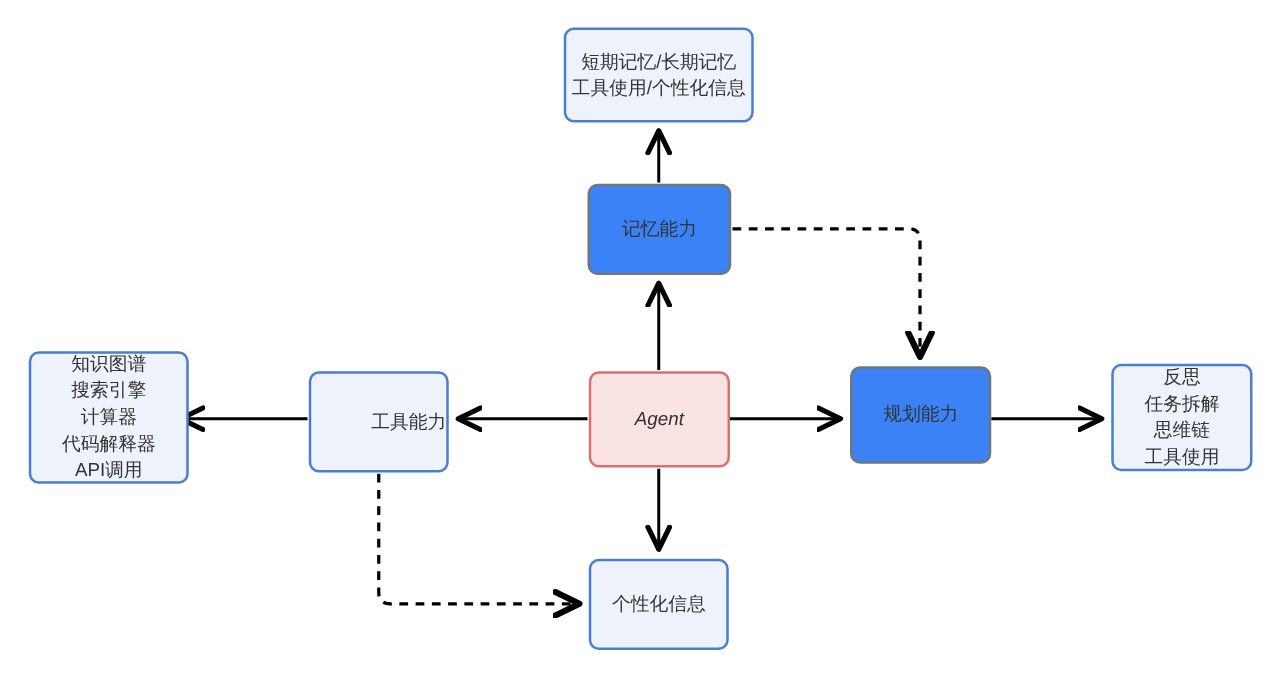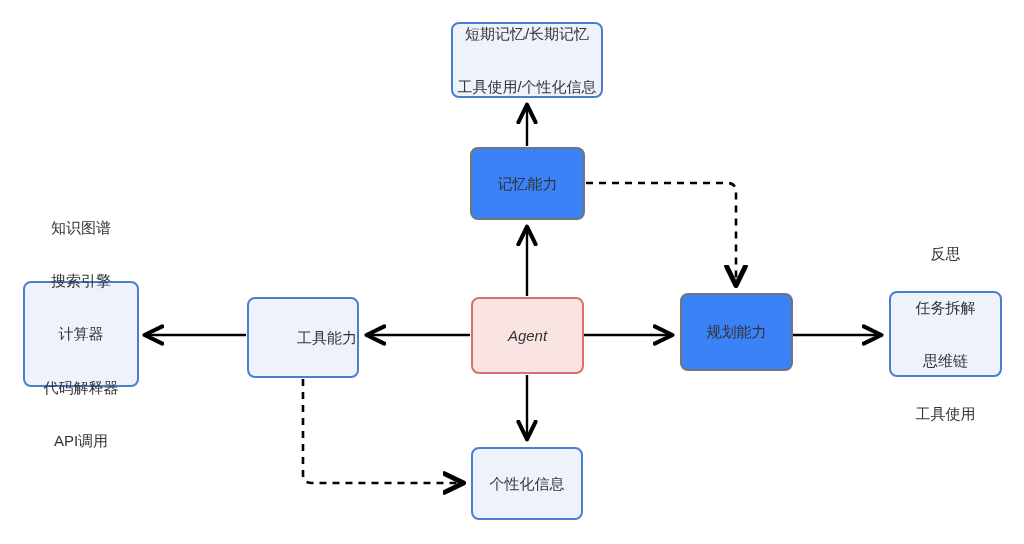--- a/index.html
+++ b/index.html
@@ -33,21 +33,20 @@
     justify-content: center;
     border-radius: 8px;
     border-width: 2px;
     border-style: solid;
     color: #333333;
     font-size: 15px;
     line-height: 1.42;
     text-align: center;
     white-space: nowrap;
     z-index: 2;
-    gap: 32px;
   }
   .node .line {
     display: block;
   }
   .n-blue {
     background: #eef2fb;
     border-color: #4a7ed0;
   }
   .n-gray {
     background: #3b82f6;
@@ -95,21 +94,21 @@
 
   <div class="node n-blue" style="left:451px; top:22px; width:152px; height:76px;">
     <span class="line">短期记忆/长期记忆</span>
     <span class="line">工具使用/个性化信息</span>
   </div>
 
   <div class="node n-gray" style="left:470px; top:147px; width:115px; height:73px;">
     <span class="line">记忆能力</span>
   </div>
 
-  <div class="node n-blue" style="left:23px; top:281px; width:116px; height:106px;">
+  <div class="node n-blue" style="left:23px; top:281px; width:128px; height:106px;">
     <span class="line">知识图谱</span>
     <span class="line">搜索引擎</span>
     <span class="line">计算器</span>
     <span class="line">代码解释器</span>
     <span class="line">API调用</span>
   </div>
 
   <div class="node n-blue" style="left:247px; top:297px; width:112px; height:81px;padding-left:48px;">
     <span class="line">工具能力</span>
   </div>

